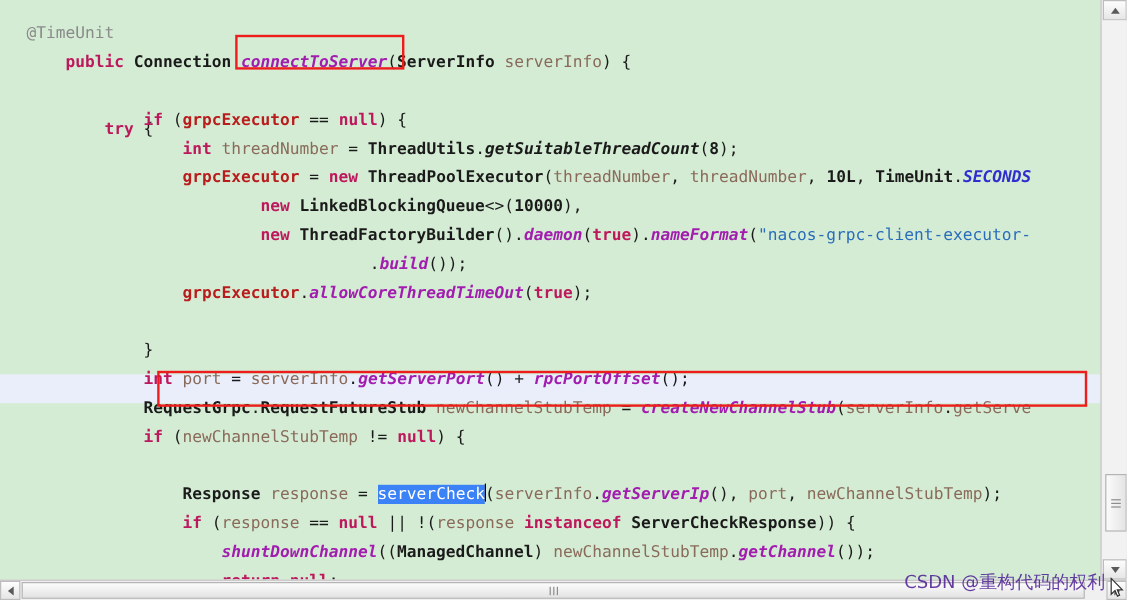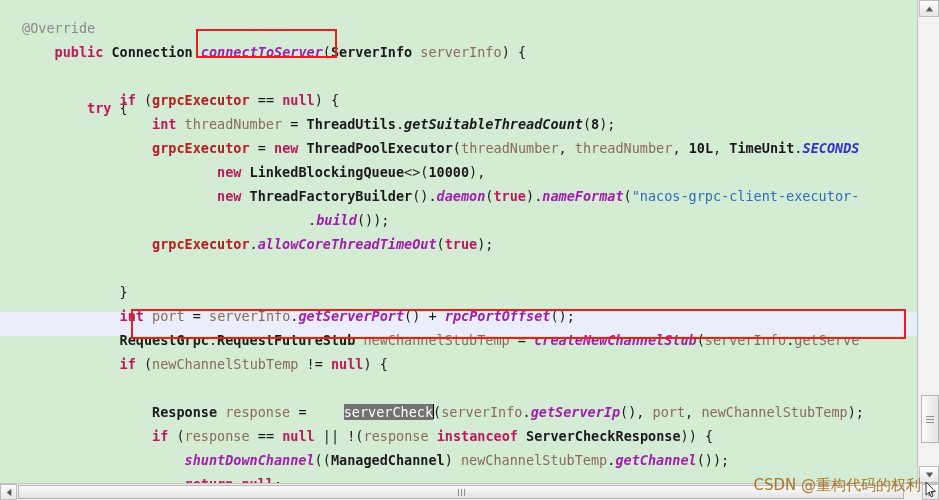--- a/index.html
+++ b/index.html
@@ -46,24 +46,23 @@
   .field    { color: #b91c1c; font-weight: bold; }
   .str      { color: #2a6ebb; }
   .num      { color: #1a1a1a; font-weight: bold; }
   .anno     { color: #8a8a8a; }
   .statmeth { color: #1a1a1a; font-style: italic; font-weight: bold; }
   .statfield{ color: #2f2fd0; font-style: italic; font-weight: bold; }
   .meth     { color: #a21caf; font-weight: bold; font-style: italic; }
   .punc     { color: #1a1a1a; }
 
   .sel {
-    background: #737373;
+    background: #3b82f6;
     color: #ffffff;
     font-weight: normal;
-    margin-left: 29px;
   }
   .caret {
     display: inline-block;
     width: 1px;
     height: 15px;
     background: #000000;
     vertical-align: -2px;
     margin: 0 -1px 0 0;
   }
 
@@ -193,42 +192,42 @@
     background: #8d8d8d;
   }
 
   
   #watermark {
     position: absolute;
     right: 18px;
     bottom: 5px;
     font-family: "DejaVu Sans", sans-serif;
     font-size: 15px;
-    color: #a16207;
+    color: #4c1d95;
     white-space: nowrap;
     pointer-events: none;
     opacity: 0.85;
   }
   
   #mouse-cursor {
     position: absolute;
     left: 925px;
     top: 481px;
     pointer-events: none;
   }
 </style>
 </head>
 <body>
 
 <div id="editor-root">
 
   <div id="code-layer" style="position:absolute;left:0;top:0;width:917px;height:483px;overflow:hidden;background:#d4ecd4;">
     <div id="cl-highlight" style="position:absolute;left:0;top:312px;width:917px;height:24px;background:#e9eefa;"></div>
     <div id="code-lines-host">
-        <div class="code-line" style="top: 16px;"><span class="code-text" style="padding-left: 22px;"><span class="anno">@Override</span></span></div>
+        <div class="code-line" style="top: 16px;"><span class="code-text" style="padding-left: 22px;"><span class="anno">@TimeUnit</span></span></div>
         <div class="code-line" style="top: 40px;"><span class="code-text" style="padding-left: 22px;"><span class="punc">    </span><span class="kw">public</span><span class="punc"> </span><span class="type">Connection</span><span class="punc"> </span><span class="meth">connectToServer</span><span class="punc">(</span><span class="type">ServerInfo</span><span class="punc"> </span><span class="ident">serverInfo</span><span class="punc">)</span><span class="punc"> </span><span class="punc">{</span></span></div>
         <div class="code-line" style="top: 60px; margin-top: 36px;"><span class="code-text" style="padding-left: 22px;"><span class="punc">        </span><span class="kw">try</span><span class="punc"> </span><span class="punc">{</span></span></div>
         <div class="code-line" style="top: 88px;"><span class="code-text" style="padding-left: 22px;"><span class="punc">            </span><span class="kw">if</span><span class="punc"> </span><span class="punc">(</span><span class="field">grpcExecutor</span><span class="punc"> </span><span class="punc">==</span><span class="punc"> </span><span class="kw">null</span><span class="punc">)</span><span class="punc"> </span><span class="punc">{</span></span></div>
         <div class="code-line" style="top: 112px;"><span class="code-text" style="padding-left: 22px;"><span class="punc">                </span><span class="kw">int</span><span class="punc"> </span><span class="ident">threadNumber</span><span class="punc"> </span><span class="punc">=</span><span class="punc"> </span><span class="type">ThreadUtils</span><span class="punc">.</span><span class="statmeth">getSuitableThreadCount</span><span class="punc">(</span><span class="num">8</span><span class="punc">);</span></span></div>
         <div class="code-line" style="top: 136px;"><span class="code-text" style="padding-left: 22px;"><span class="punc">                </span><span class="field">grpcExecutor</span><span class="punc"> </span><span class="punc">=</span><span class="punc"> </span><span class="kw">new</span><span class="punc"> </span><span class="type">ThreadPoolExecutor</span><span class="punc">(</span><span class="ident">threadNumber</span><span class="punc">,</span><span class="punc"> </span><span class="ident">threadNumber</span><span class="punc">,</span><span class="punc"> </span><span class="num">10L</span><span class="punc">,</span><span class="punc"> </span><span class="type">TimeUnit</span><span class="punc">.</span><span class="statfield">SECONDS</span></span></div>
         <div class="code-line" style="top: 160px;"><span class="code-text" style="padding-left: 22px;"><span class="punc">                        </span><span class="kw">new</span><span class="punc"> </span><span class="type">LinkedBlockingQueue</span><span class="punc">&lt;&gt;(</span><span class="num">10000</span><span class="punc">),</span></span></div>
         <div class="code-line" style="top: 184px;"><span class="code-text" style="padding-left: 22px;"><span class="punc">                        </span><span class="kw">new</span><span class="punc"> </span><span class="type">ThreadFactoryBuilder</span><span class="punc">().</span><span class="meth">daemon</span><span class="punc">(</span><span class="kw">true</span><span class="punc">).</span><span class="meth">nameFormat</span><span class="punc">(</span><span class="str">"nacos-grpc-client-executor-</span></span></div>
         <div class="code-line" style="top: 208px;"><span class="code-text" style="padding-left: 22px; margin-left: 26px;"><span class="punc">                                </span><span class="punc">.</span><span class="meth">build</span><span class="punc">());</span></span></div>
         <div class="code-line" style="top: 232px;"><span class="code-text" style="padding-left: 22px; text-align: center;"><span class="punc">                </span><span class="field">grpcExecutor</span><span class="punc">.</span><span class="meth">allowCoreThreadTimeOut</span><span class="punc">(</span><span class="kw">true</span><span class="punc">);</span></span></div>
         <div class="code-line" style="top: 256px;"><span class="code-text" style="padding-left: 22px;"></span></div>

